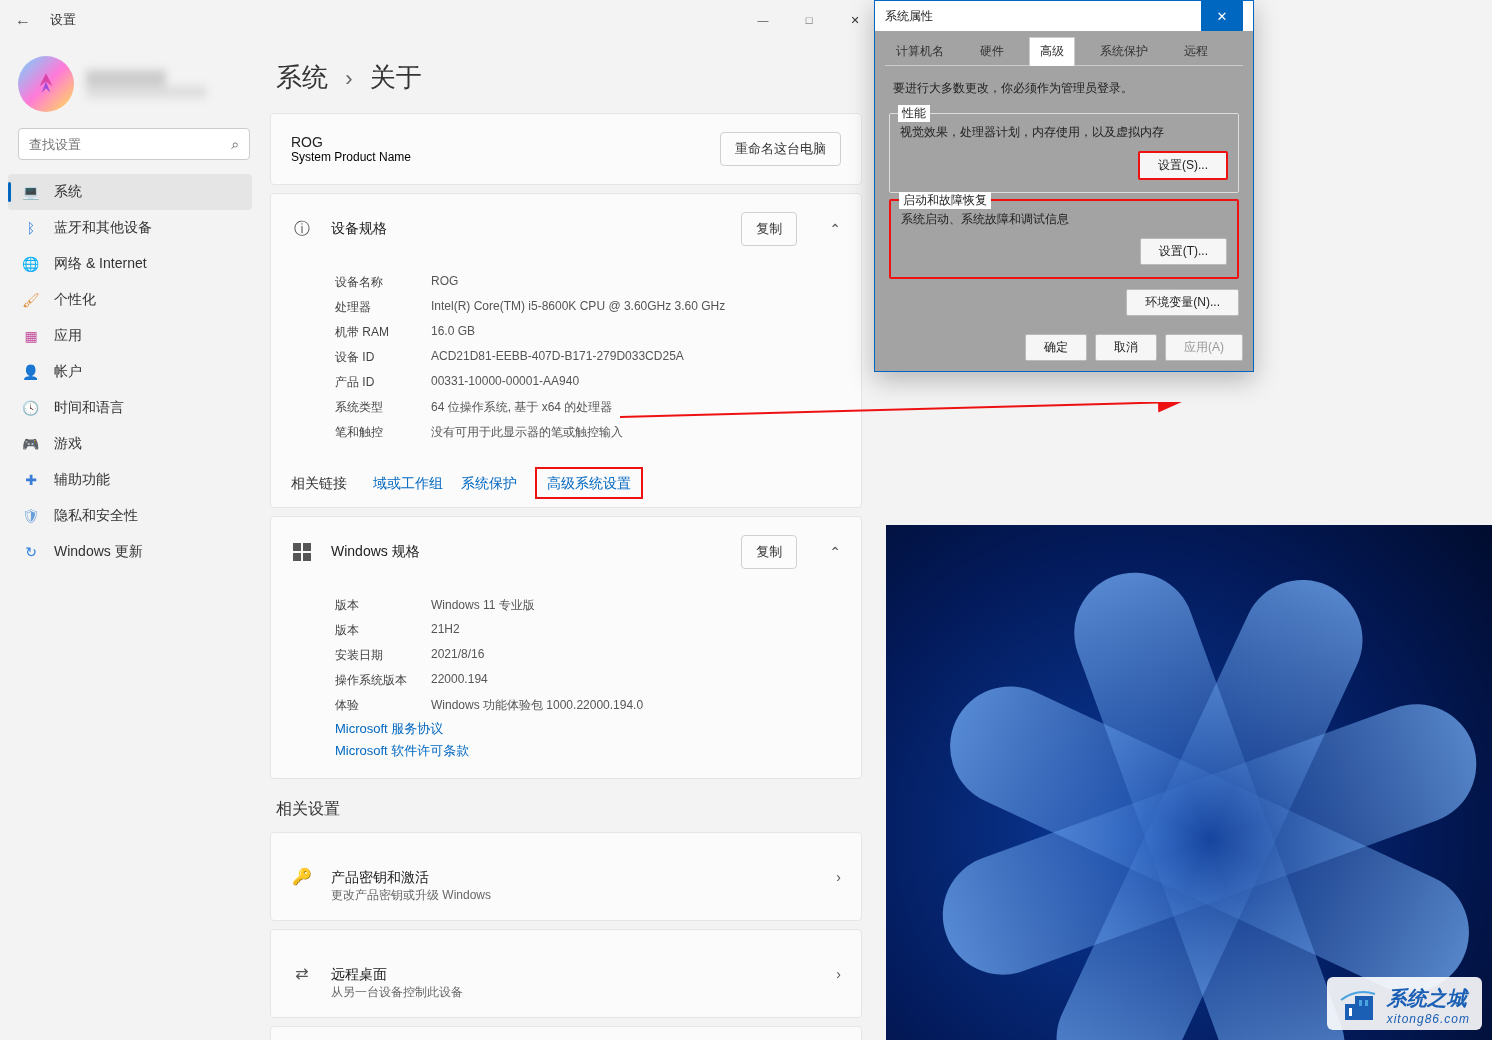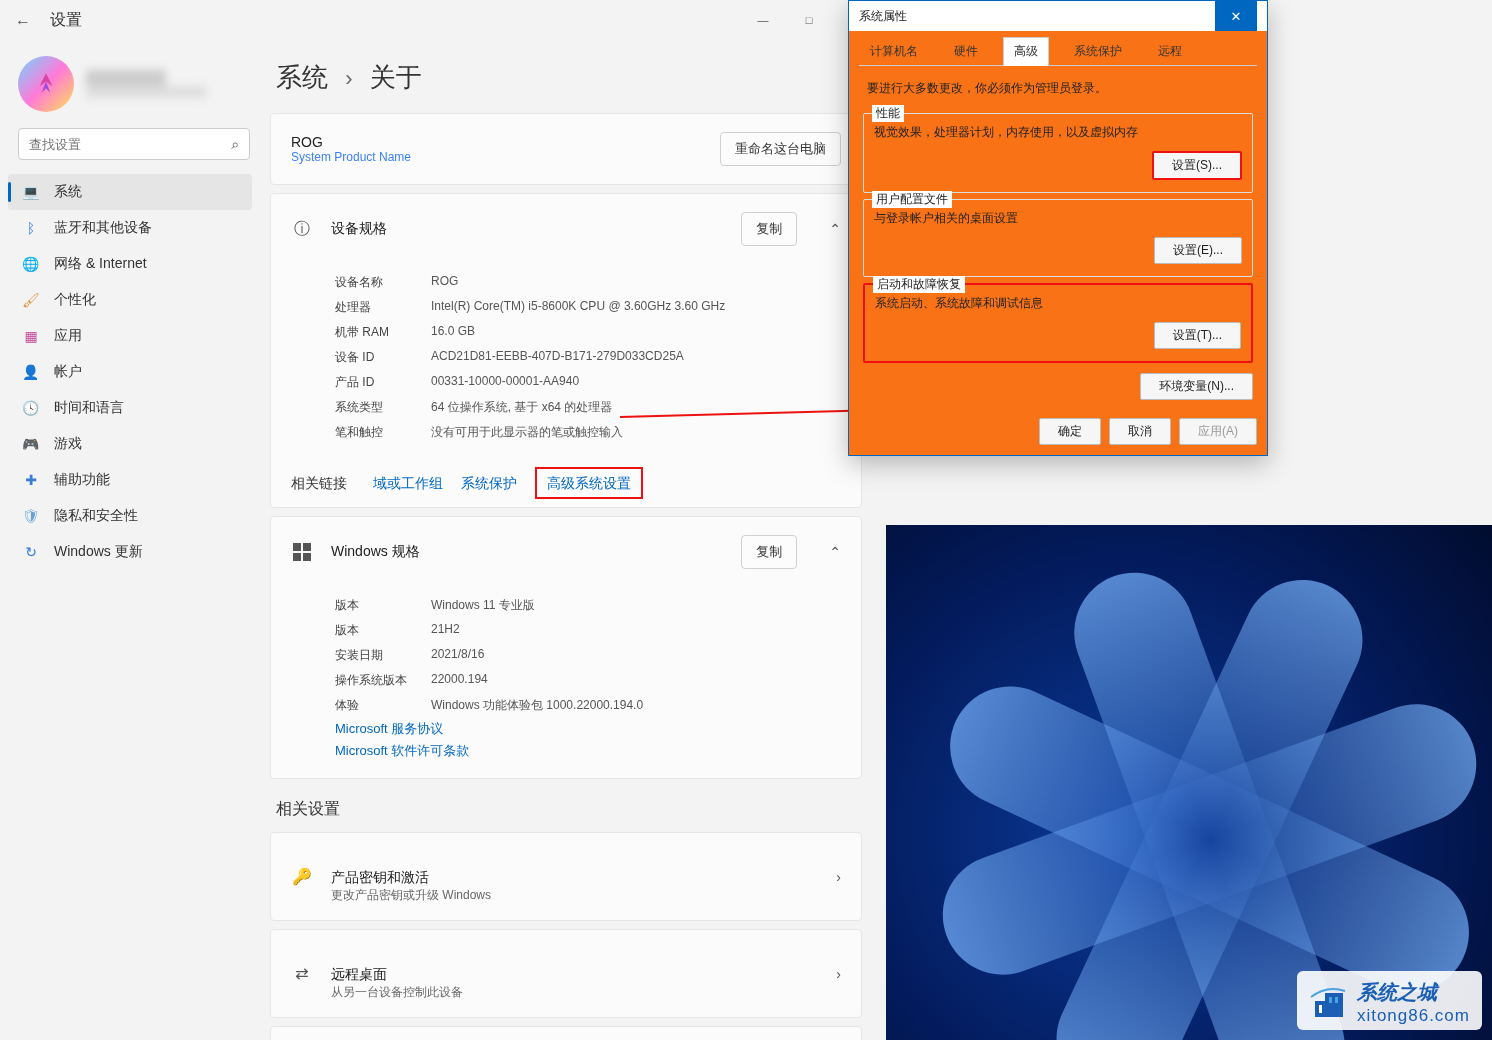--- a/index.html
+++ b/index.html
@@ -3,21 +3,21 @@
 <meta charset="utf-8">
 <style>
 * { margin: 0; padding: 0; box-sizing: border-box; font-family: "Segoe UI", "Microsoft YaHei", sans-serif; }
 body { background: #f3f3f3; overflow: hidden; width: 1492px; height: 1040px; position: relative; }
 
 
 .settings-window { position: absolute; left: 0; top: 0; width: 886px; height: 1040px; background: #f3f3f3; display: flex; flex-direction: column; }
 .titlebar { height: 40px; display: flex; align-items: center; padding: 0 8px; }
 .titlebar-left { display: flex; align-items: center; gap: 12px; }
 .back-btn { width: 30px; height: 30px; display: flex; align-items: center; justify-content: center; color: #555; cursor: pointer; font-size: 16px; }
-.titlebar-title { font-size: 16px; color: #333; }
+.titlebar-title { font-size: 13px; color: #333; }
 .titlebar-right { margin-left: auto; display: flex; }
 .win-btn { width: 46px; height: 32px; display: flex; align-items: center; justify-content: center; color: #555; font-size: 11px; }
 .win-close { color: #333; }
 .settings-body { flex: 1; display: flex; overflow: hidden; }
 
 .sidebar { width: 260px; padding: 8px 0 8px 8px; display: flex; flex-direction: column; gap: 4px; }
 .user-row { display: flex; align-items: center; gap: 12px; padding: 8px 10px; }
 .avatar { width: 56px; height: 56px; border-radius: 50%; background: linear-gradient(135deg,#6fd6ff,#ff7ad9,#ffe24f); display: flex; align-items: center; justify-content: center; }
 .avatar svg { width: 26px; height: 26px; }
 .user-info { display: flex; flex-direction: column; filter: blur(4px); }
@@ -57,24 +57,24 @@
 .section-title { font-size: 16px; color: #333; margin: 20px 0 12px 6px; }
 
 .list-item { display: flex; align-items: center; padding: 16px 20px; gap: 18px; }
 .list-text { display: flex; flex-direction: column; flex: 1; margin-top: 20px; }
 .list-main { font-size: 14px; color: #222; }
 .list-sub { font-size: 12px; color: #666; }
 
 .rename-card .card-header { justify-content: space-between; }
 .rename-left { display: flex; flex-direction: column; }
 .rename-name { font-size: 14px; color: #222; }
-.rename-sub { font-size: 12px; color: #3b82f6; }
-
-
-.dialog { position: absolute; left: 848px; top: 0; width: 420px; background: #f97316; border: 1px solid #0067c0; box-shadow: 0 8px 24px rgba(0,0,0,0.25); }
+.rename-sub { font-size: 12px; color: #000000; }
+
+
+.dialog { position: absolute; left: 874px; top: 0; width: 380px; background: #a3a3a3; border: 1px solid #0067c0; box-shadow: 0 8px 24px rgba(0,0,0,0.25); }
 .dlg-title { background: #fff; height: 30px; display: flex; align-items: center; padding: 0 10px; font-size: 12px; color: #222; }
 .dlg-close { margin-left: auto; width: 42px; height: 30px; display: flex; align-items: center; justify-content: center; color: #fff; background: #0067c0; font-size: 13px; cursor: pointer; }
 .dlg-body { padding: 6px 10px 10px 10px; }
 .tab-row { display: flex; gap: 14px; border-bottom: 1px solid #ccc; }
 .tab { padding: 5px 10px; font-size: 12px; border: 1px solid transparent; border-bottom: none; cursor: pointer; color: #333; }
 .tab.active { border-color: #ccc; background: #fff; margin-bottom: -1px; }
 .admin-note { font-size: 12px; color: #222; padding: 14px 8px 10px 8px; }
 .group-box { border: 1px solid #ddd; border-radius: 2px; margin: 6px 4px; padding: 10px 10px 12px 10px; position: relative; }
 .group-box.hl { border: 2px solid #e11; margin-top: 4px; }
 .group-legend { position: absolute; top: -9px; left: 8px; background: #fff; padding: 0 4px; font-size: 12px; color: #222; }
@@ -90,21 +90,21 @@
 
 
 .wallpaper { position: absolute; left: 886px; top: 525px; right: 0; bottom: 0; background: radial-gradient(circle at 40% 60%, #0a3a9a 0%, #031a5a 60%, #010c2e 100%); overflow: hidden; }
 .bloom { position: absolute; left: 50%; top: 50%; transform: translate(-50%,-50%) rotate(-20deg); }
 .petal { position: absolute; width: 280px; height: 120px; background: linear-gradient(90deg, rgba(80,150,255,0.05), rgba(120,180,255,0.7)); border-radius: 0 100px 100px 0; transform-origin: left center; }
 
 .watermark { position: absolute; right: 10px; bottom: 10px; background: rgba(255,255,255,0.9); border-radius: 6px; padding: 8px 12px 4px 12px; display: flex; align-items: center; gap: 8px; }
 .watermark-logo { width: 40px; height: 40px; }
 .watermark-text { display: flex; flex-direction: column; }
 .watermark-cn { font-size: 20px; font-weight: bold; color: #1a5fb4; font-style: italic; }
-.watermark-url { font-size: 17px; color: #1a5fb4; letter-spacing: 1px; }
+.watermark-url { font-size: 12px; color: #1a5fb4; letter-spacing: 1px; font-style: italic; }
 </style>
 </head>
 <body>
 
 <div class="wallpaper">
   <div class="bloom">
     <div class="petal" style="transform:rotate(0deg)"></div>
     <div class="petal" style="transform:rotate(45deg)"></div>
     <div class="petal" style="transform:rotate(90deg)"></div>
     <div class="petal" style="transform:rotate(135deg)"></div>
@@ -370,27 +370,20 @@
     <div class="admin-note">要进行大多数更改，你必须作为管理员登录。</div>
 
     <div class="group-box">
       <span class="group-legend">性能</span>
       <div class="group-desc">视觉效果，处理器计划，内存使用，以及虚拟内存</div>
       <div class="dlg-btn-row">
           <button class="dlg-btn hl">设置(S)...</button>
         </div>
     </div>
 
-    <div class="group-box">
-      <span class="group-legend">用户配置文件</span>
-      <div class="group-desc">与登录帐户相关的桌面设置</div>
-      <div class="dlg-btn-row">
-          <button class="dlg-btn">设置(E)...</button>
-        </div>
-    </div>
 
     <div class="group-box hl">
       <span class="group-legend">启动和故障恢复</span>
       <div class="group-desc">系统启动、系统故障和调试信息</div>
       <div class="dlg-btn-row">
           <button class="dlg-btn">设置(T)...</button>
         </div>
     </div>
 
     <div class="dlg-btn-row" style="margin-top:10px; padding-right:4px;">

